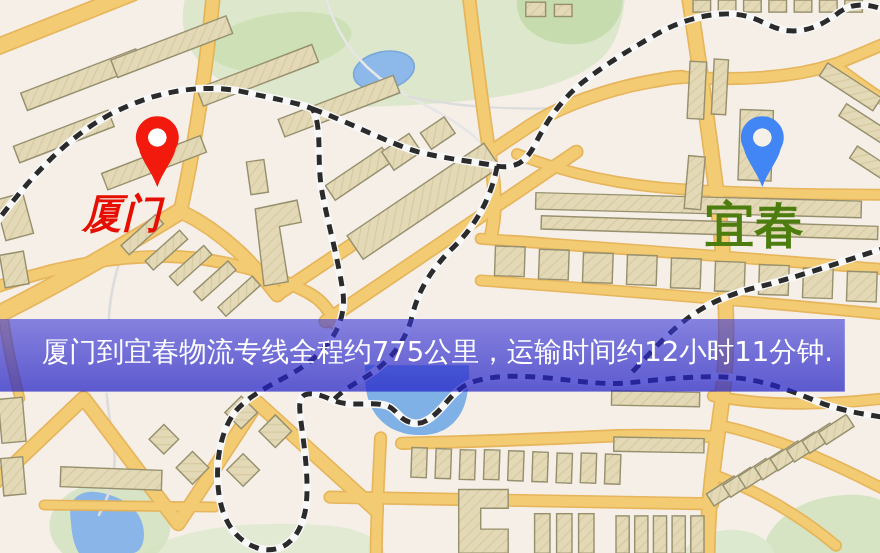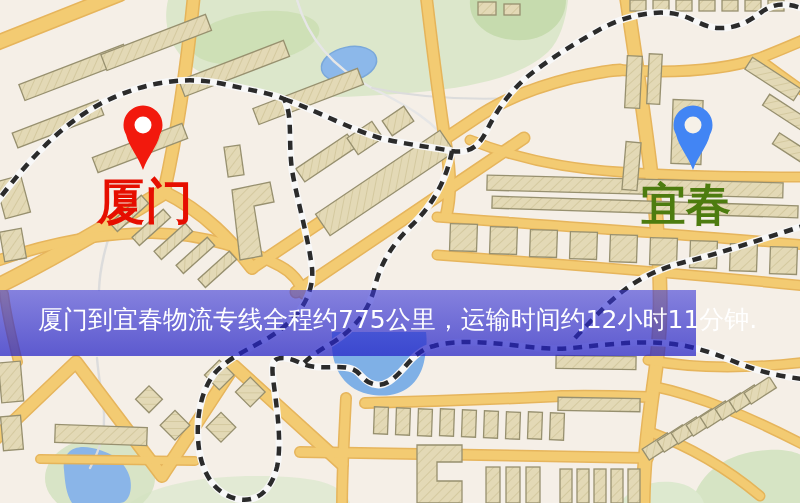--- a/index.html
+++ b/index.html
@@ -1,30 +1,30 @@
 <!DOCTYPE html>
 <html><head>
 <meta charset="utf-8">
 <style>
   html,body{margin:0;padding:0;}
   body{width:800px;height:503px;position:relative;overflow:hidden;
        font-family:"DejaVu Sans",sans-serif;background:#f5efe7;}
   .map-stage{position:absolute;inset:0;}
   .map-stage svg{position:absolute;left:0;top:0;}
-  .route-banner{position:absolute;left:0;top:290px;width:696px;height:66px;
+  .route-banner{position:absolute;left:0;top:290px;width:768px;height:66px;
        background:linear-gradient(rgba(58,56,216,0.60),rgba(34,32,198,0.72));
        display:flex;align-items:center;z-index:6;}
   .route-banner .txt{color:#ffffff;font-size:25px;font-weight:400;letter-spacing:0px;
        padding-left:38px;transform:translateY(-4px);white-space:nowrap;}
   .pin{position:absolute;width:44px;height:70px;z-index:8;}
   .pin-origin{left:121px;top:102px;}
   .pin-dest{left:671px;top:102px;}
   .pin-label{position:absolute;font-weight:bold;z-index:8;line-height:1.05;
        font-family:"DejaVu Sans",sans-serif;}
-  .label-origin{left:97px;top:176px;font-size:48px;color:#e60e00;}
+  .label-origin{left:75px;top:176px;font-size:36px;color:#e60e00;font-style:italic;}
   .label-dest{left:641px;top:181px;font-size:45px;color:#4d7c0f;}
 </style>
 </head>
 <body>
 
 <div class="map-stage">
 <svg width="800" height="503" viewBox="0 0 800 503" xmlns="http://www.w3.org/2000/svg">
   <defs>
     <pattern id="bpat" width="7" height="7" patternUnits="userSpaceOnUse" patternTransform="rotate(45)">
       <rect width="7" height="7" fill="#e3d9b6"></rect>

